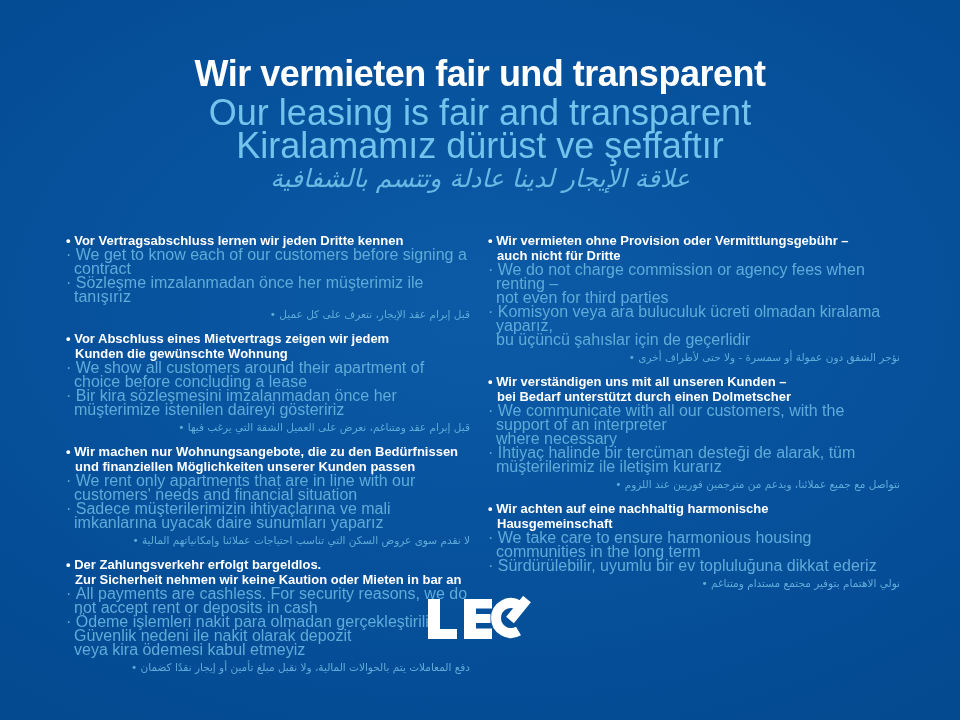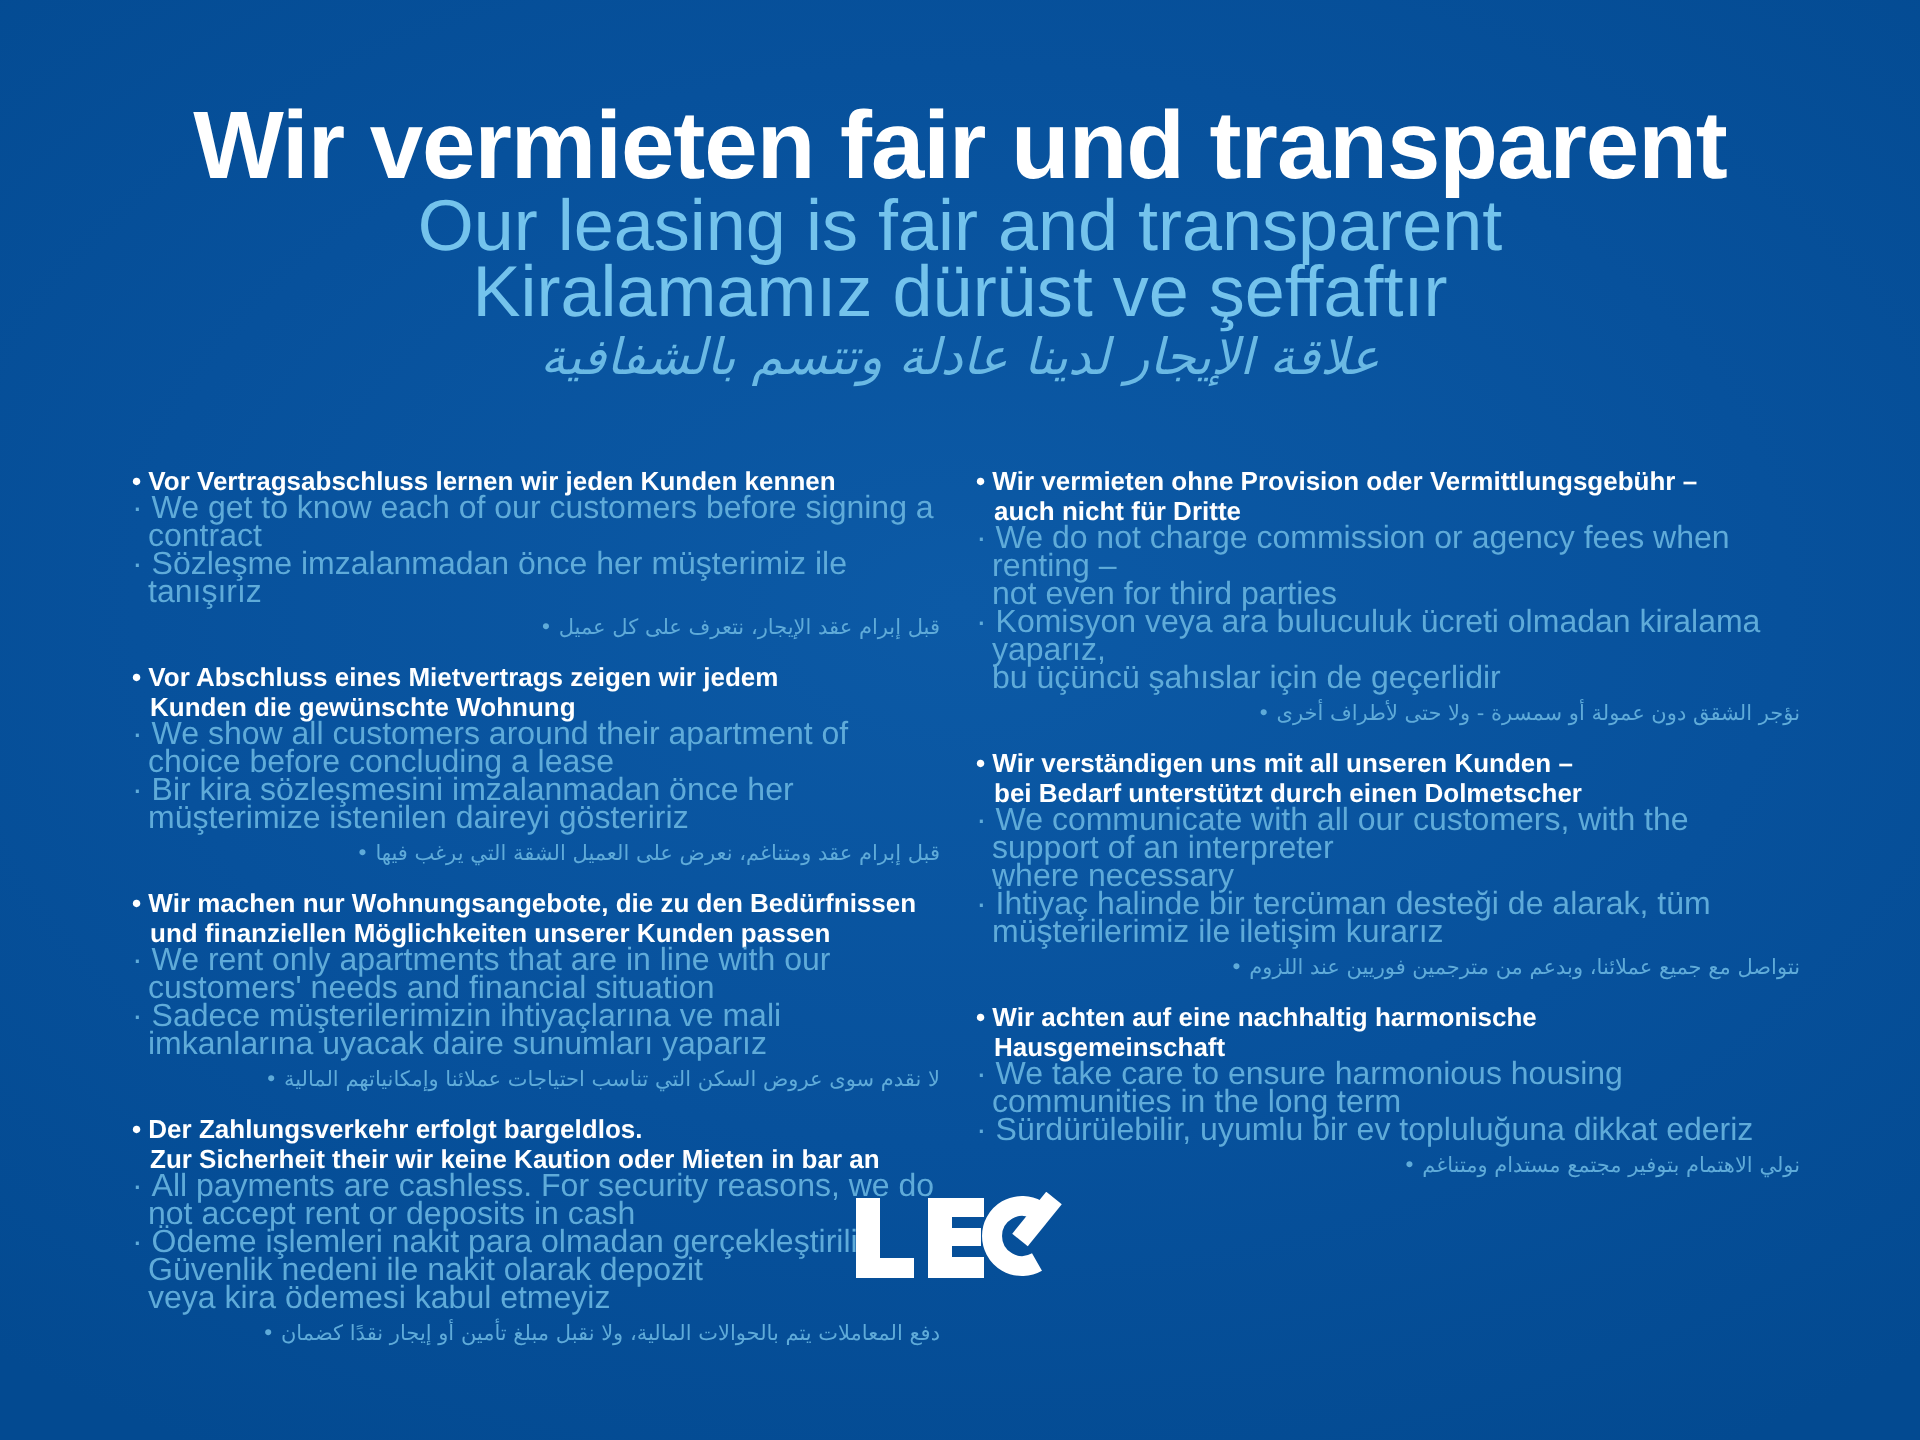--- a/index.html
+++ b/index.html
@@ -7,21 +7,21 @@
   body { font-family:"Liberation Sans", sans-serif; }
 
   .page{
     position:relative; width:960px; height:720px; overflow:hidden;
     background: radial-gradient(ellipse 78% 68% at 50% 42%, #0c5aa6 0%, #07519c 55%, #034a91 100%);
   }
 
   
   .header{ position:absolute; top:52px; left:0; width:960px; text-align:center; }
   .title-de{
-    color:#ffffff; font-weight:bold; font-size:48px; line-height:44px; letter-spacing:-0.5px;
+    color:#ffffff; font-weight:bold; font-size:36px; line-height:44px; letter-spacing:-0.5px;
   }
   .title-sub{
     color:#74c3ec; font-size:36px; line-height:33px; font-weight:normal;
   }
   .title-ar{
     color:#6ab9e4; font-size:25px; line-height:34px;
     font-family:"DejaVu Sans", sans-serif;
     font-style:italic;
   }
 
@@ -66,42 +66,42 @@
 
   <div class="header">
     <div class="title-de">Wir vermieten fair und transparent</div>
     <div class="title-sub">Our leasing is fair and transparent</div>
     <div class="title-sub">Kiralamamız dürüst ve şeffaftır</div>
     <div class="title-ar">علاقة الإيجار لدينا عادلة وتتسم بالشفافية</div>
   </div>
 
   <div class="col col-left">
     <div class="item">
-      <div class="de">Vor Vertragsabschluss lernen wir jeden Kunden kennen</div>
+      <div class="de">Vor Vertragsabschluss lernen wir jeden Dritte kennen</div>
       <div class="sub">We get to know each of our customers before signing a contract</div>
       <div class="sub">Sözleşme imzalanmadan önce her müşterimiz ile tanışırız</div>
       <div class="ar">قبل إبرام عقد الإيجار، نتعرف على كل عميل</div>
     </div>
     <div class="item">
       <div class="de">Vor Abschluss eines Mietvertrags zeigen wir jedem
 Kunden die gewünschte Wohnung</div>
       <div class="sub">We show all customers around their apartment of choice before concluding a lease</div>
       <div class="sub">Bir kira sözleşmesini imzalanmadan önce her müşterimize istenilen daireyi gösteririz</div>
       <div class="ar">قبل إبرام عقد ومتناغم، نعرض على العميل الشقة التي يرغب فيها</div>
     </div>
     <div class="item">
       <div class="de">Wir machen nur Wohnungsangebote, die zu den Bedürfnissen
 und finanziellen Möglichkeiten unserer Kunden passen</div>
       <div class="sub">We rent only apartments that are in line with our customers' needs and financial situation</div>
       <div class="sub">Sadece müşterilerimizin ihtiyaçlarına ve mali imkanlarına uyacak daire sunumları yaparız</div>
       <div class="ar">لا نقدم سوى عروض السكن التي تناسب احتياجات عملائنا وإمكانياتهم المالية</div>
     </div>
     <div class="item">
       <div class="de">Der Zahlungsverkehr erfolgt bargeldlos.
-Zur Sicherheit their wir keine Kaution oder Mieten in bar an</div>
+Zur Sicherheit nehmen wir keine Kaution oder Mieten in bar an</div>
       <div class="sub">All payments are cashless. For security reasons, we do not accept rent or deposits in cash</div>
       <div class="sub">Ödeme işlemleri nakit para olmadan gerçekleştirilir. Güvenlik nedeni ile nakit olarak depozit
 veya kira ödemesi kabul etmeyiz</div>
       <div class="ar">دفع المعاملات يتم بالحوالات المالية، ولا نقبل مبلغ تأمين أو إيجار نقدًا كضمان</div>
     </div>
   </div>
 
   <div class="col col-right">
     <div class="item">
       <div class="de">Wir vermieten ohne Provision oder Vermittlungsgebühr –

